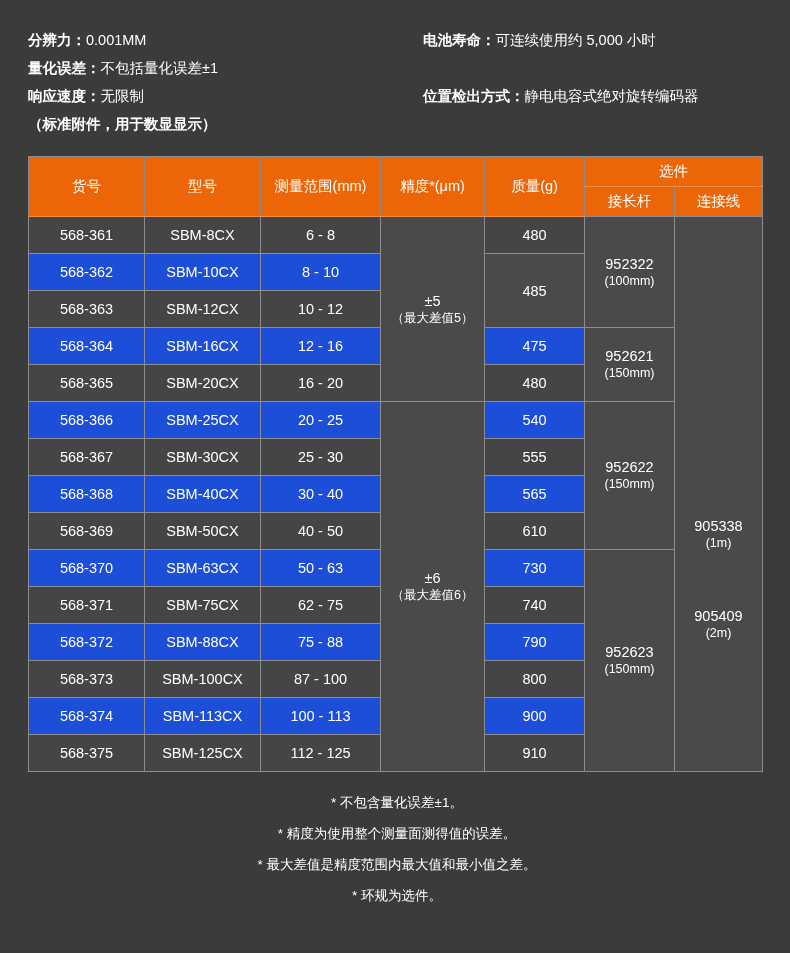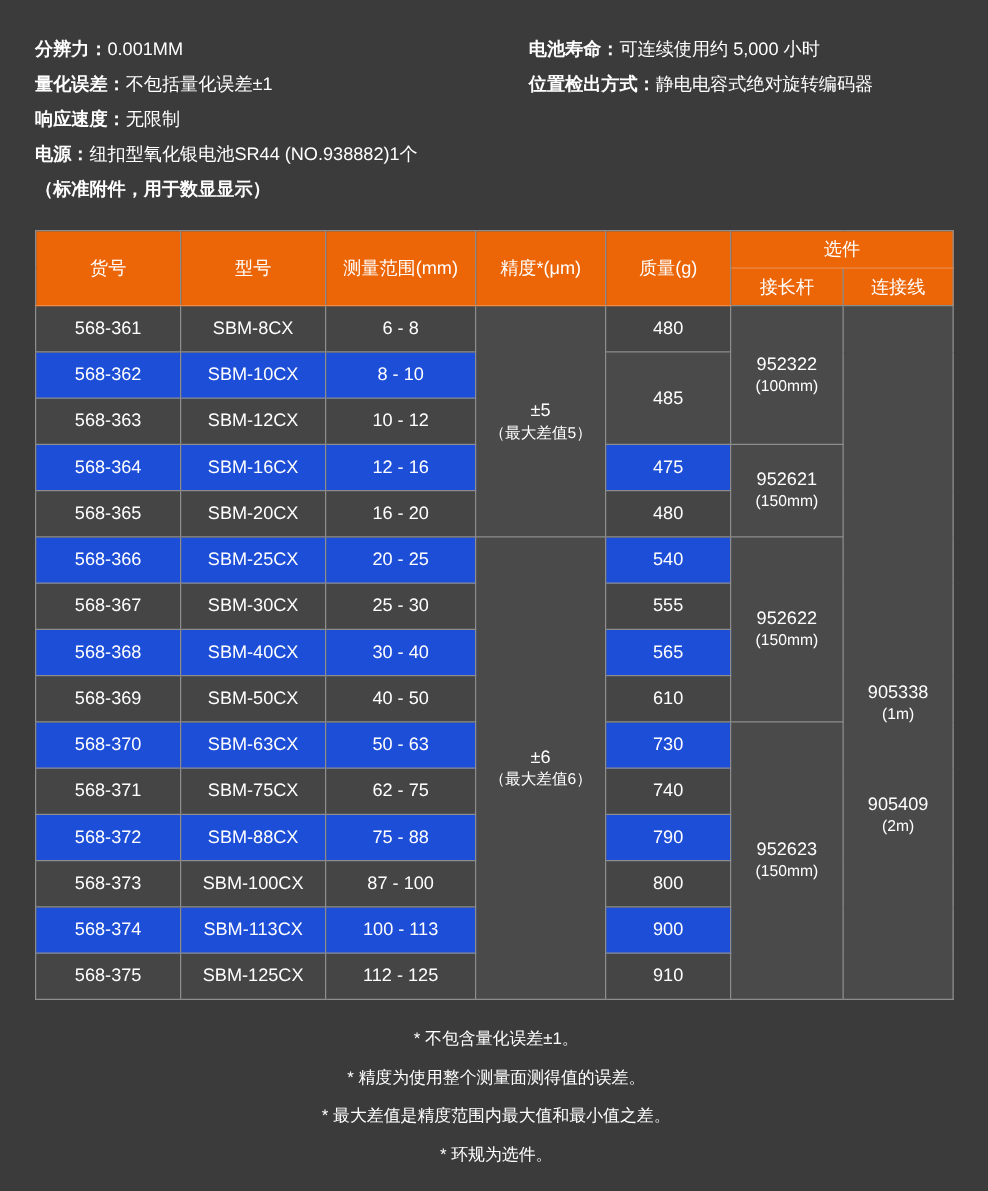--- a/index.html
+++ b/index.html
@@ -86,32 +86,29 @@
     <div class="spec-line spec-col-left">
       <span class="lbl">分辨力：</span><span class="val">0.001MM</span>
     </div>
     <div class="spec-line spec-col-right">
       <span class="lbl">电池寿命：</span><span class="val">可连续使用约 5,000 小时</span>
     </div>
 
     <div class="spec-line spec-col-left">
       <span class="lbl">量化误差：</span><span class="val">不包括量化误差±1</span>
     </div>
+    <div class="spec-line spec-col-left">
+      <span class="lbl">响应速度：</span><span class="val">无限制</span>
+    </div>
+
     <div class="spec-line spec-col-right">
       <span class="lbl">位置检出方式：</span><span class="val">静电电容式绝对旋转编码器</span>
     </div>
-
-    <div class="spec-line spec-col-left">
-      <span class="lbl">响应速度：</span><span class="val">无限制</span>
-    </div>
     <div class="spec-line spec-col-right"></div>
 
-    <div class="spec-line spec-col-left">
-      <span class="lbl">电源：</span><span class="val">纽扣型氧化银电池SR44 (NO.938882)1个</span>
-    </div>
     <div class="spec-line spec-col-right"></div>
 
     <div class="spec-line spec-col-left">
       <span class="lbl">（标准附件，用于数显显示）</span>
     </div>
     <div class="spec-line spec-col-right"></div>
 
   </div>
 
   <table class="main">

